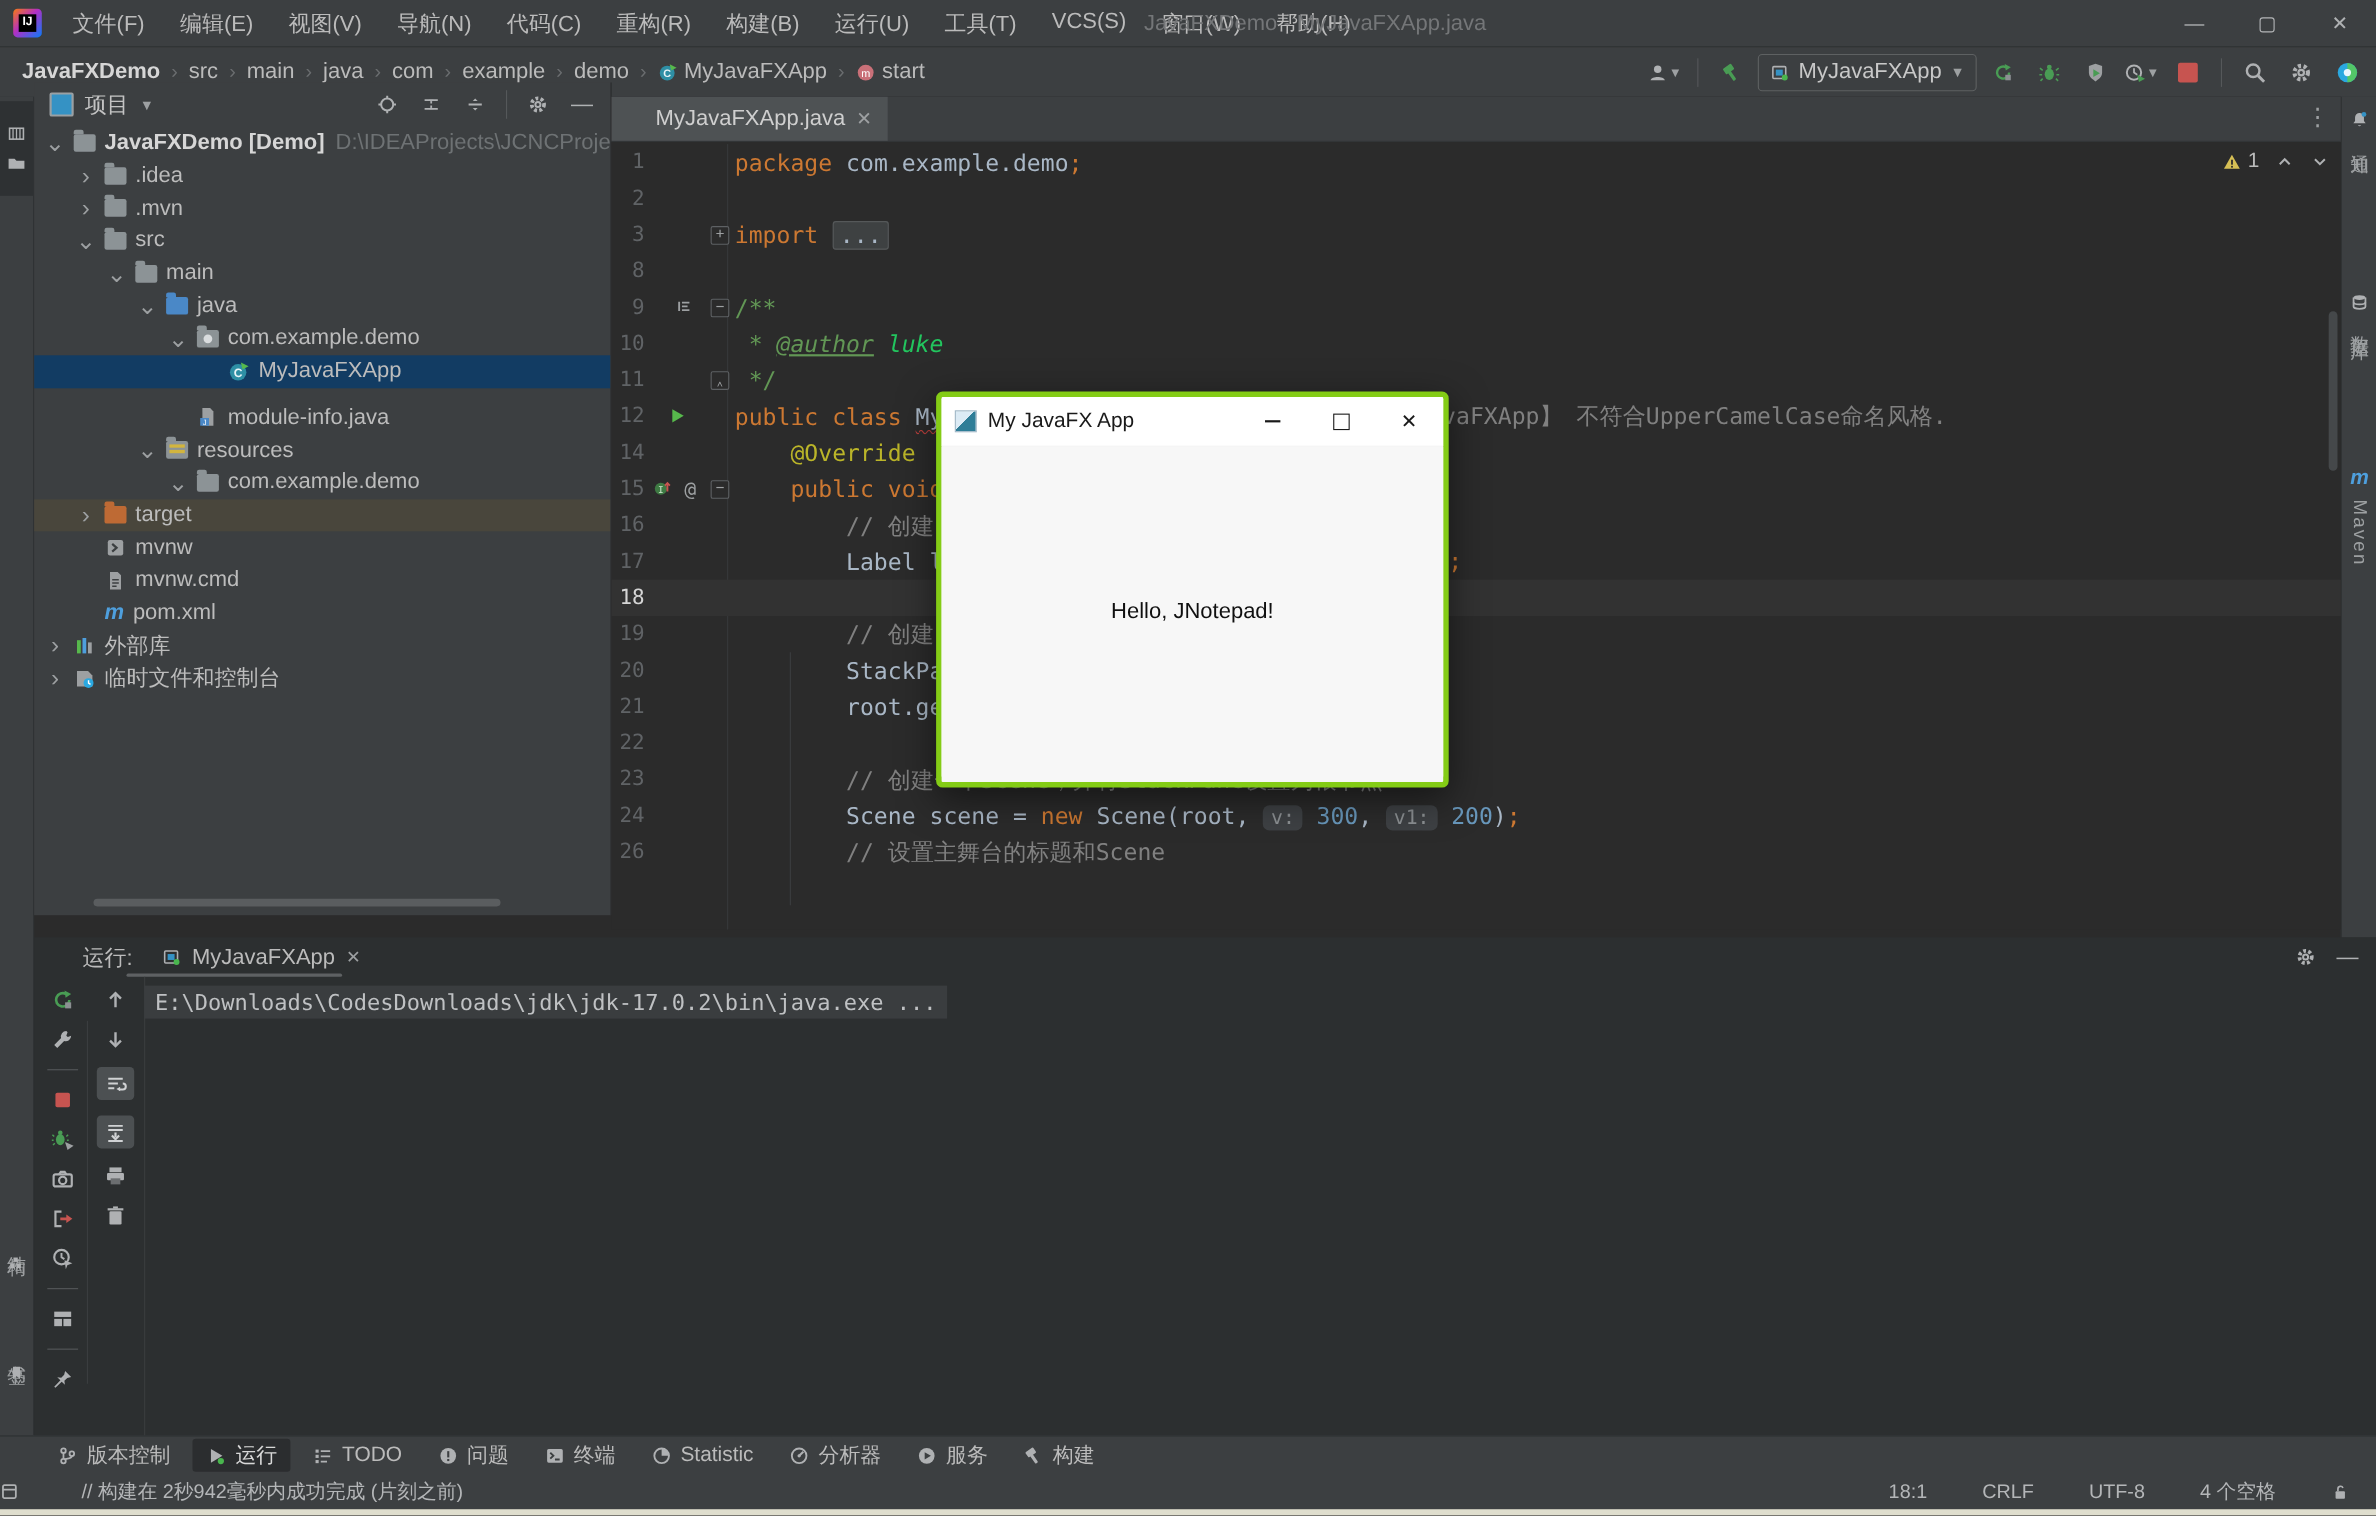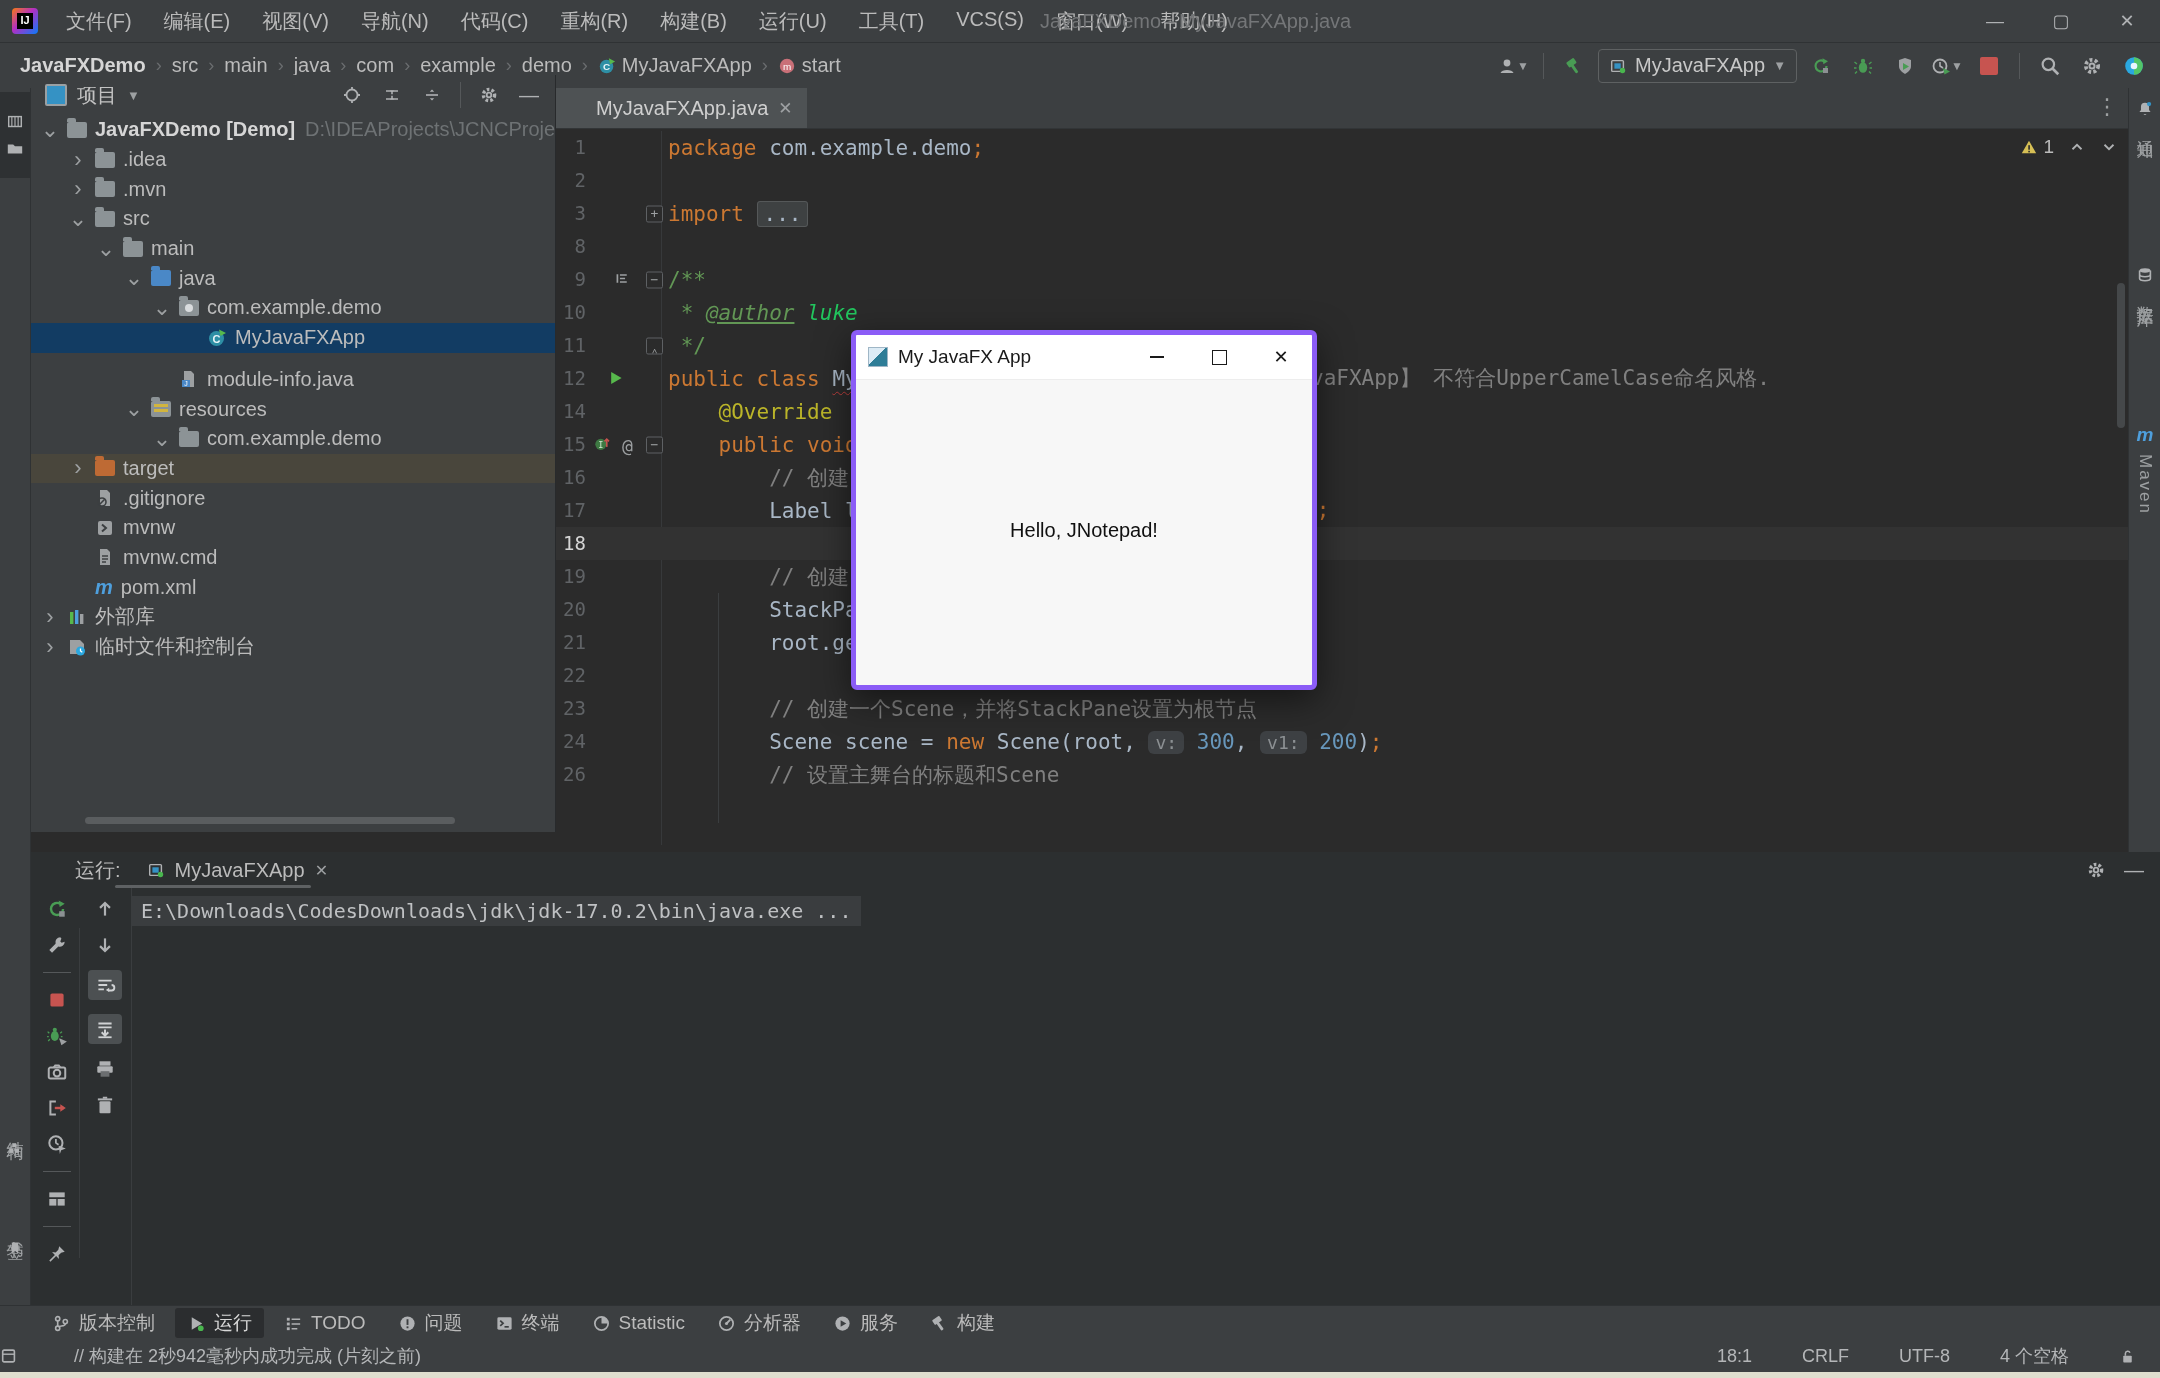--- a/index.html
+++ b/index.html
@@ -110,21 +110,21 @@
   
   .bottombar{left:0;top:1305px;width:2160px;height:34px;background:#3C3F41;border-top:1px solid #2F3234;display:flex;align-items:center;padding-left:40px;gap:8px;}
   .bb-item{display:flex;align-items:center;gap:8px;height:30px;padding:0 12px;font-size:19px;color:#BBBBBB;border-radius:3px;}
   .bb-item.active{background:#2B2D2F;color:#D8D8D8;}
   .statusbar{left:0;top:1340px;width:2160px;height:32px;background:#3C3F41;display:flex;align-items:center;font-size:18px;color:#B4B6B8;}
   .sb-msg{margin-left:56px;}
   .sb-right{margin-left:auto;display:flex;align-items:center;gap:50px;margin-right:24px;}
   .bottomstrip{left:0;top:1372px;width:2160px;height:6px;background:#DFDECE;}
 
   
-  .fxdialog{left:851px;top:330px;width:456px;height:350px;border:5px solid #8b5cf6;border-radius:6px;
+  .fxdialog{left:851px;top:356px;width:456px;height:350px;border:5px solid #84cc16;border-radius:6px;
             background:#F7F7F7;z-index:50;box-shadow:0 10px 34px rgba(0,0,0,.5);}
   .fx-titlebar{height:44px;display:flex;align-items:center;background:#FFFFFF;border-bottom:1px solid #EDEDED;border-radius:2px 2px 0 0;}
   .fx-ico{width:18px;height:18px;margin:0 10px 0 12px;border:1px solid #9FB6C6;background:linear-gradient(135deg,#DCEBF5 45%,#2E7D97 45%);}
   .fx-title{font-size:19px;color:#1A1A1A;}
   .fx-btns{margin-left:auto;display:flex;}
   .fx-btn{width:62px;height:44px;display:flex;align-items:center;justify-content:center;color:#1A1A1A;font-size:18px;}
   .fx-max{width:13px;height:13px;border:1.6px solid #1A1A1A;}
   .fx-min{width:14px;height:1.8px;background:#1A1A1A;}
   .fx-content{height:300px;display:flex;align-items:center;justify-content:center;background:#F7F7F7;}
   .fx-text{font-size:20px;color:#101010;}
@@ -461,31 +461,20 @@
             <span class="folder" style="background:#8C9396"></span>
           </span>
           <span class="lbl">com.example.demo</span>
         </div>
         <div class="tree-row hovered" style="padding-left: 36px;">
           <span class="chev" style="font-size: 22px;">›</span>
           <span class="row" style="margin-left: 6px;">
             <span class="folder" style="background:#BE6A34"></span>
           </span>
           <span class="lbl">target</span>
-        </div>
-        <div class="tree-row" style="padding-left: 36px;">
-          <span class="chev"></span>
-          <span class="row" style="margin-left: 6px;">
-            <svg class="ic" width="20" height="20" viewBox="0 0 20 20">
-              <path d="M5 2h7l3 3v13H5z" fill="#9DA0A2"></path>
-              <circle cx="7" cy="14" r="4" fill="none" stroke="#3C3F41" stroke-width="1.6"></circle>
-              <path d="M4.3 16.7l5.4-5.4" stroke="#3C3F41" stroke-width="1.6"></path>
-            </svg>
-          </span>
-          <span class="lbl">.gitignore</span>
         </div>
         <div class="tree-row" style="padding-left: 36px;">
           <span class="chev"></span>
           <span class="row" style="margin-left: 6px;">
             <svg class="ic" width="20" height="20" viewBox="0 0 20 20">
               <rect x="3" y="3" width="14" height="14" rx="2" fill="#9DA0A2"></rect>
               <path d="M7 6.5l4 3.5-4 3.5" stroke="#3C3F41" stroke-width="2" fill="none"></path>
             </svg>
           </span>
           <span class="lbl">mvnw</span>

